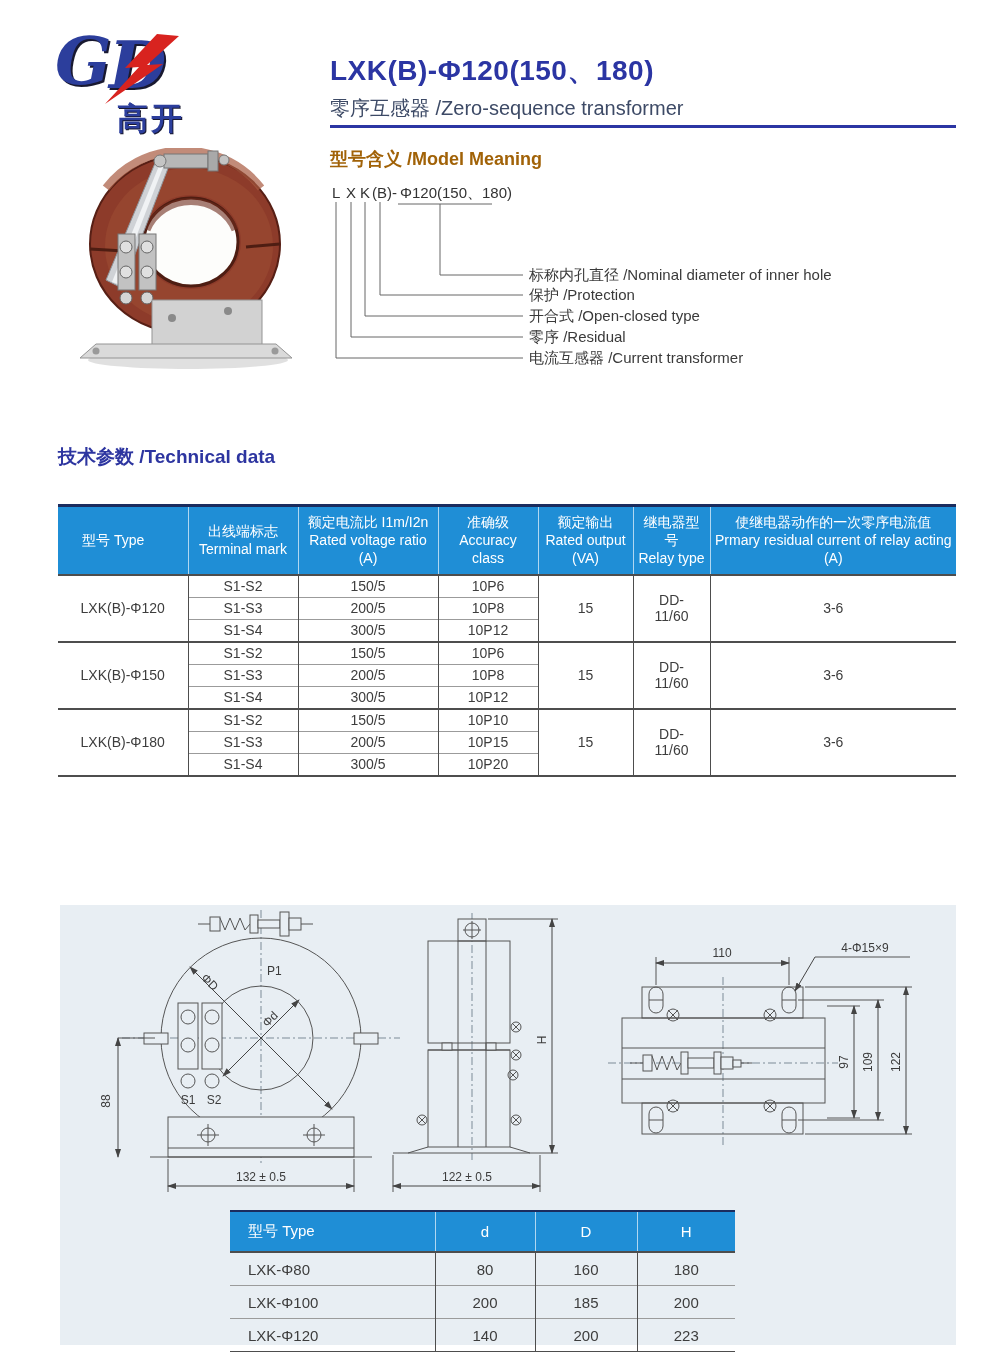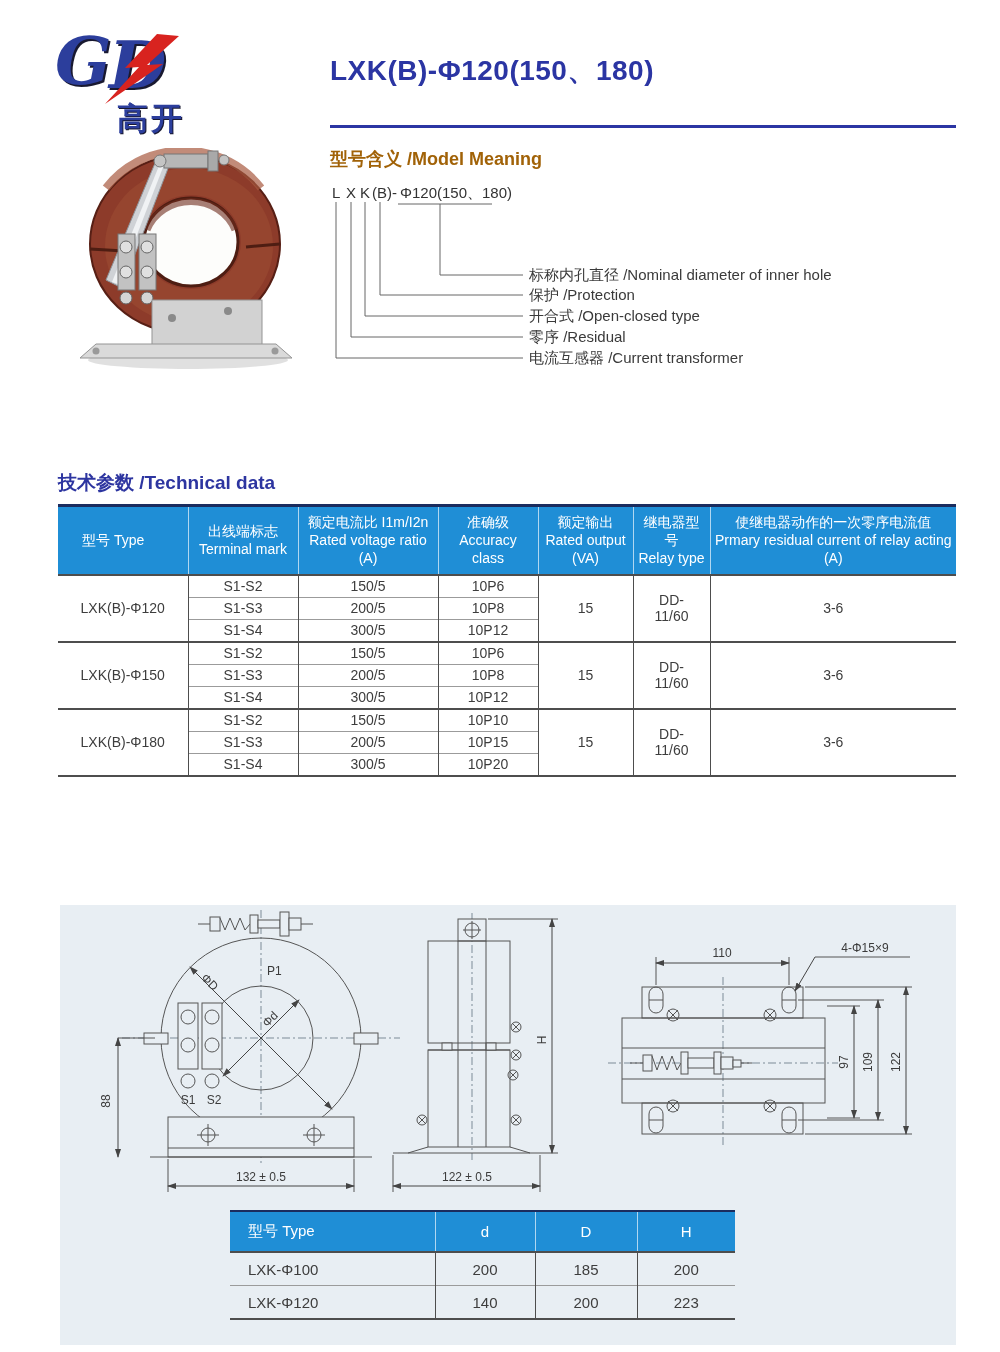--- a/index.html
+++ b/index.html
@@ -24,21 +24,21 @@
   .mm-heading{position:absolute;left:330px;top:147px;font-size:18px;font-weight:600;color:#a16207;}
 
   .photo{position:absolute;left:66px;top:148px;width:242px;height:228px;}
   .mm-svg{position:absolute;left:330px;top:184px;width:630px;height:200px;}
   .mm-svg text{font-size:15px;fill:#3a3a3a;}
   .mm-svg .code{font-size:15px;fill:#333;}
   .mm-svg .ln{stroke:#666;stroke-width:1;fill:none;}
 
   
   .sec-heading{position:absolute;font-size:19px;font-weight:600;color:#2d35a0;}
-  .tech-heading{left:58px;top:470px;text-align:center;}
+  .tech-heading{left:58px;top:444px;text-align:center;}
   .outline-heading{left:58px;top:846px;}
 
   
   .tech-wrap{position:absolute;left:58px;top:504px;width:898px;}
   table{border-collapse:collapse;table-layout:fixed;width:100%;}
   .tech{border-top:3px solid #1b2c5e;border-bottom:2px solid #4d4d4d;}
   .tech th{background:#1f8ed6;color:#fff;font-weight:400;font-size:14px;line-height:1.3;
     padding:6px 4px;vertical-align:middle;text-align:center;white-space:pre-line;
     border-right:1px solid rgba(255,255,255,.65);border-bottom:2px solid #4d4d4d;}
   .tech th:last-child{border-right:none;}
@@ -76,20 +76,21 @@
   <div class="logo">
     <span class="logo-g">G</span>
     <span class="logo-d">D</span>
     <svg class="logo-bolt" viewBox="0 0 84 70">
       <polygon points="52,0 20,34 34,33 0,70 58,30 42,31 74,2" fill="#d8231f"></polygon>
     </svg>
     <span class="logo-cn">高开</span>
   </div>
 
   <div class="title">LXK(B)-Φ120(150、180)</div>
+  <div class="subtitle">零序互感器 /Zero-sequence transformer</div>
   <div class="title-rule"></div>
   <div class="mm-heading">型号含义 /Model Meaning</div>
 
   <svg class="photo" viewBox="0 0 242 228">
     <ellipse cx="122" cy="212" rx="100" ry="9" fill="rgba(0,0,0,0.12)"></ellipse>
 
     <rect x="88" y="150" width="106" height="48" fill="#c9c9c9" stroke="#8f8f8f"></rect>
 
     <ellipse cx="119" cy="96" rx="95" ry="89" fill="#8d3b2a" stroke="#571f15" stroke-width="2"></ellipse>
     <ellipse cx="123" cy="98" rx="84" ry="78" fill="#96452f"></ellipse>
@@ -435,20 +436,26 @@
         <thead>
           <tr>
             <th>型号 Type</th>
             <th>d</th>
             <th>D</th>
             <th>H</th>
           </tr>
         </thead>
         <tbody>
           <tr>
+            <td>LXK-Φ80</td>
+            <td>80</td>
+            <td>160</td>
+            <td>180</td>
+          </tr>
+          <tr>
             <td>LXK-Φ100</td>
             <td>200</td>
             <td>185</td>
             <td>200</td>
           </tr>
           <tr>
             <td>LXK-Φ120</td>
             <td>140</td>
             <td>200</td>
             <td>223</td>

